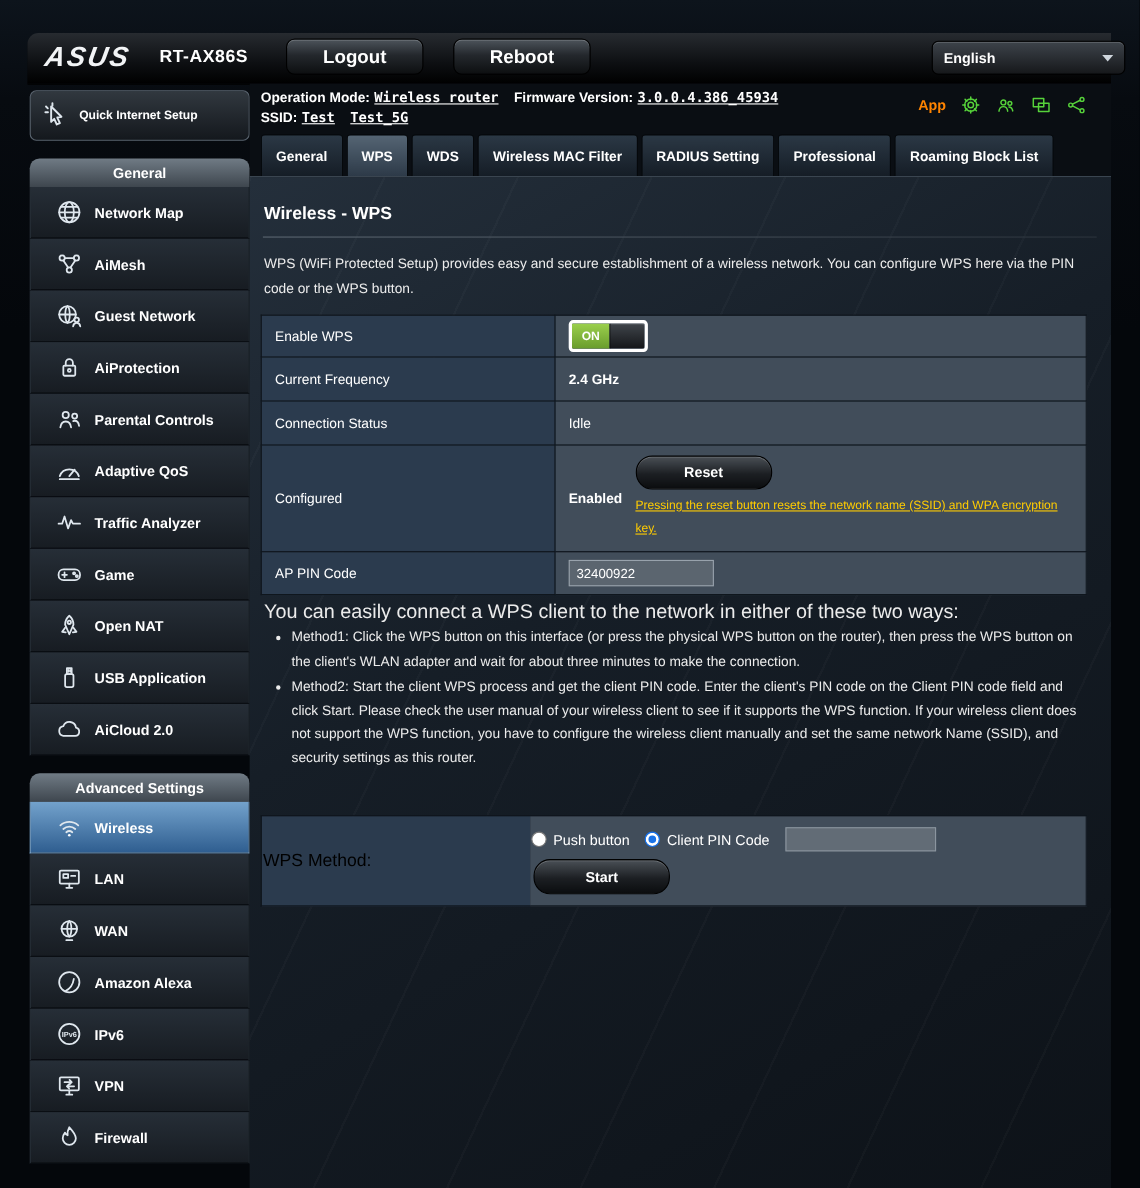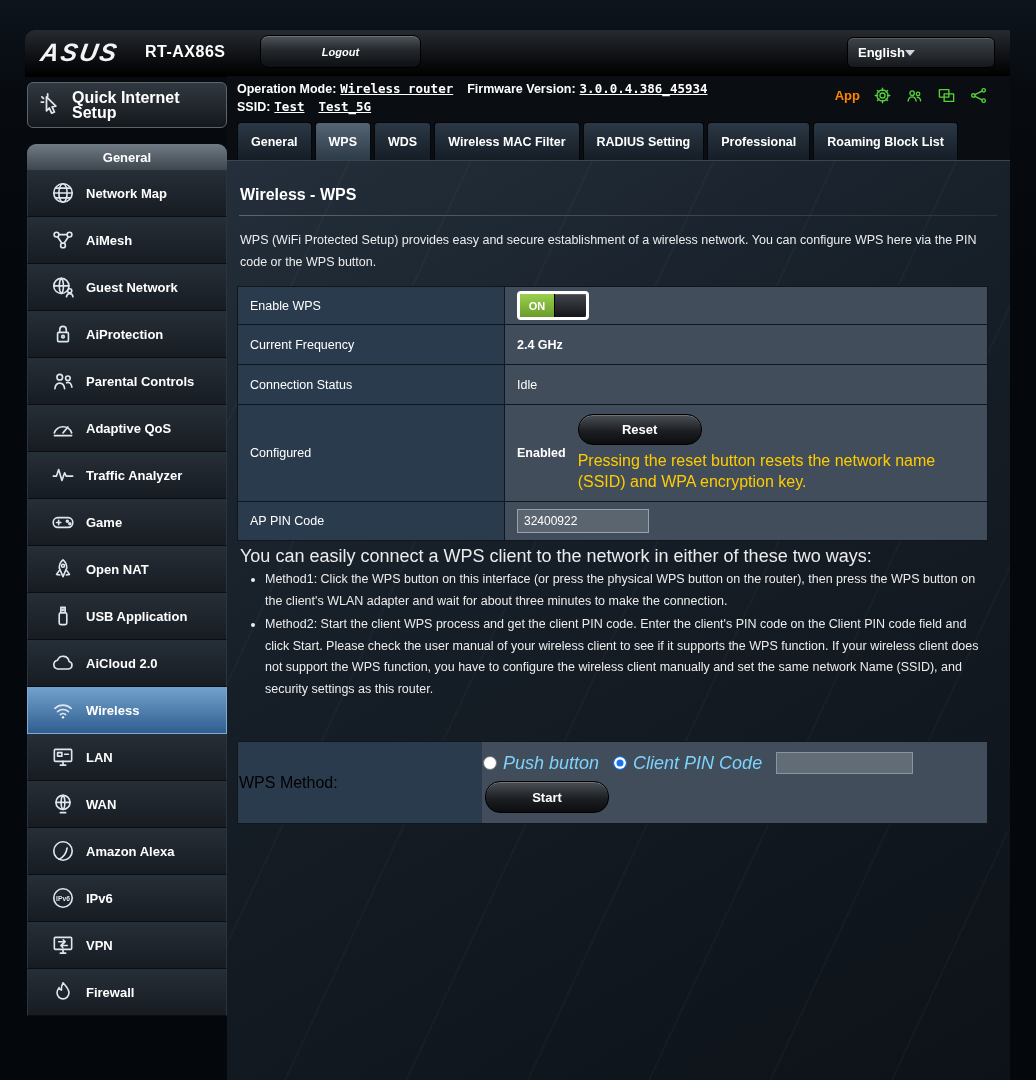--- a/index.html
+++ b/index.html
@@ -4,28 +4,28 @@
 <style>
   html,body{margin:0;padding:0;background:#04070b;}
   body{width:1036px;height:1080px;overflow:hidden;font-family:"Liberation Sans",sans-serif;}
   .page{position:relative;width:1036px;height:1080px;background:linear-gradient(180deg,#0d141c 0%,#070b10 90px,#04070b 300px);}
   .app{position:absolute;left:25px;top:30px;width:985px;height:1050px;}
 
   
   .topbar{position:absolute;left:0;top:0;width:985px;height:46px;background:linear-gradient(180deg,#272b30,#0d0f12 60%,#000);border-radius:10px 0 0 0;box-shadow:0 1px 0 #000;}
   .brand{position:absolute;left:16px;top:8px;color:#f2f4f6;font-weight:bold;font-style:italic;font-size:25px;letter-spacing:2px;transform:skewX(-10deg);}
   .model{position:absolute;left:120px;top:13px;color:#fff;font-weight:bold;font-size:16px;letter-spacing:.5px;}
-  .tb-btn{position:absolute;top:5px;height:33px;width:161px;box-sizing:border-box;background:linear-gradient(180deg,#4d545b,#24282d 45%,#0d0f11);border:1px solid #000;border-radius:8px;color:#fff;font-size:11px;font-weight:bold;display:flex;align-items:center;justify-content:center;box-shadow:inset 0 1px 0 rgba(255,255,255,.18);cursor:pointer;font-style:italic;}
+  .tb-btn{position:absolute;top:5px;height:33px;width:125px;box-sizing:border-box;background:linear-gradient(180deg,#4d545b,#24282d 45%,#0d0f11);border:1px solid #000;border-radius:8px;color:#fff;font-size:17px;font-weight:bold;display:flex;align-items:center;justify-content:center;box-shadow:inset 0 1px 0 rgba(255,255,255,.18);cursor:pointer;}
   .logout{left:235px}.reboot{left:387px}
-  .lang{position:absolute;left:822px;top:7px;width:148px;height:31px;box-sizing:border-box;background:linear-gradient(180deg,#3d434a,#16181b);border:1px solid #000;border-radius:6px;color:#fff;font-size:13px;font-weight:bold;display:flex;align-items:center;padding:0 10px;cursor:pointer;box-shadow:inset 0 1px 0 rgba(255,255,255,.15);}
+  .lang{position:absolute;left:822px;top:7px;width:176px;height:31px;box-sizing:border-box;background:linear-gradient(180deg,#3d434a,#16181b);border:1px solid #000;border-radius:6px;color:#fff;font-size:13px;font-weight:bold;display:flex;align-items:center;justify-content:space-between;padding:0 10px;cursor:pointer;box-shadow:inset 0 1px 0 rgba(255,255,255,.15);}
   .lang .arrow{width:0;height:0;border-left:5px solid transparent;border-right:5px solid transparent;border-top:6px solid #cfd6dd;}
 
   
   .sidebar{position:absolute;left:2px;top:52px;width:200px;}
-  .qis{height:44px;border:1px solid #5a646f;border-radius:6px;background:linear-gradient(180deg,#31383f,#14181d);display:flex;align-items:center;gap:8px;padding:0 8px;color:#fff;font-weight:bold;font-size:16px;line-height:15px;cursor:pointer;}
+  .qis{height:44px;border:1px solid #5a646f;border-radius:6px;background:linear-gradient(180deg,#31383f,#14181d);display:flex;align-items:center;gap:8px;padding:0 8px;color:#fff;font-weight:bold;font-size:11px;line-height:15px;cursor:pointer;}
   .section-hd{height:26px;margin-top:16px;border-radius:9px 9px 0 0;background:linear-gradient(180deg,#707b85,#3e464e);color:#fff;font-size:13px;font-weight:bold;display:flex;align-items:center;justify-content:center;}
   .nav-item{height:47px;box-sizing:border-box;border-bottom:1px solid #0a0e13;border-left:1px solid #2b343d;border-right:1px solid #2b343d;background:linear-gradient(180deg,#262e37,#171c22);display:flex;align-items:center;gap:10px;padding:0 22px;color:#fff;font-size:13px;font-weight:bold;cursor:pointer;}
   .nav-item.active{background:linear-gradient(180deg,#73a2cc,#2f5e90);border-color:#7fabd3;}
   .nico{width:26px;height:26px;flex:0 0 26px;stroke:#dfe7ee;fill:none;stroke-width:1.5;stroke-linecap:round;stroke-linejoin:round;}
   .qico{width:28px;height:28px;flex:0 0 28px;stroke:#dfe7ee;fill:none;stroke-width:1.5;stroke-linecap:round;stroke-linejoin:round;}
 
   
   .main{position:absolute;left:202px;top:46px;width:783px;height:1004px;background:#0a0e13;}
   .infobar{position:absolute;left:10px;top:4px;width:560px;color:#fff;font-size:12.5px;font-weight:bold;line-height:18px;}
   .ilink{font-family:"DejaVu Sans Mono",monospace;text-decoration:underline;color:#fff;cursor:pointer;margin-right:14px;}
@@ -54,45 +54,46 @@
   .toggle{width:66px;height:23px;border:3px solid #ffffff;border-radius:4px;overflow:hidden;display:flex;cursor:pointer;}
   .t-on{width:34px;background:linear-gradient(180deg,#9bd04d,#699c2c);color:#fff;font-size:11px;font-weight:bold;display:flex;align-items:center;justify-content:center;}
   .t-knob{flex:1;background:linear-gradient(180deg,#40454b,#141619);border-left:1px solid #000;border-radius:0 3px 3px 0;box-shadow:inset 0 1px 0 rgba(255,255,255,.15);}
 
   .btn-dark{background:linear-gradient(180deg,#4a5056,#1c1f23 55%,#0b0d0f);border:1px solid #000;border-radius:15px;color:#fff;font-weight:bold;font-size:13px;box-shadow:inset 0 1px 0 rgba(255,255,255,.22);cursor:pointer;display:flex;align-items:center;justify-content:center;}
   .reset-btn{width:122px;height:29px;}
   .start-btn{width:122px;height:30px;margin:7px 0 9px 2px;}
 
   .cfg{display:flex;align-items:center;gap:12px;}
   .cfg-right{display:flex;flex-direction:column;padding:9px 0;}
-  .note{color:#ffcc00;font-size:16px;line-height:21px;margin-top:5px;max-width:400px;}
+  .note{color:#ffcc00;font-size:11px;line-height:21px;margin-top:5px;max-width:400px;text-decoration:underline;}
 
   .pin-input{width:118px;height:18px;background:#5b656f;border:1px solid #98a2ac;color:#fff;font-size:12px;padding:2px 6px;font-family:"Liberation Sans",sans-serif;}
 
   .ways{position:absolute;left:13px;top:385px;color:#ececec;font-size:18px;}
   ul.methods{position:absolute;left:22px;top:408px;width:722px;margin:0;padding-left:16px;color:#ececec;font-size:12.5px;line-height:21.5px;}
   ul.methods li{margin-bottom:2px;}
 
   table.mtbl{position:absolute;left:10px;top:580px;width:751px;border-collapse:collapse;border:1px solid #0f161d;}
   .radio-row{display:flex;align-items:center;gap:6px;margin-top:9px;}
   .radio{width:12px;height:12px;border-radius:50%;background:#fff;border:1px solid #777;display:inline-block;}
   .radio.sel{background:#1a73e8;box-shadow:inset 0 0 0 2.5px #fff;border-color:#1a73e8;}
-  .rlabel{color:#7dd3fc;font-size:18px;margin-right:8px;font-style:italic;}
+  .rlabel{color:#ffffff;font-size:13px;margin-right:8px;}
   .cpin-input{width:123px;height:16px;background:#626c76;border:1px solid #8b959f;color:#fff;font-size:12px;padding:2px 6px;font-family:"Liberation Sans",sans-serif;}
 </style>
 </head>
 <body>
 
 <div class="page">
   <div class="app">
 
     <div class="topbar">
       <div class="brand">ASUS</div>
       <div class="model">RT-AX86S</div>
       <div class="tb-btn logout">Logout</div>
+      <div class="tb-btn reboot">Reboot</div>
       <div class="lang">
         <span>English</span>
         <span class="arrow"></span>
       </div>
     </div>
 
     <div class="sidebar">
       <div class="qis">
         <svg class="qico" viewBox="0 0 24 24">
             <path d="M9 5l8 8-3.2.6 2 4.4-2.4 1-2-4.4L9 17z"></path>
@@ -185,20 +186,21 @@
           </svg>
         <span>USB Application</span>
       </div>
       <div class="nav-item">
         <svg class="nico" viewBox="0 0 24 24">
             <path d="M7 17.5h10a3.5 3.5 0 0 0 .6-6.9A5.5 5.5 0 0 0 7 9.4a4.1 4.1 0 0 0 0 8.1z"></path>
           </svg>
         <span>AiCloud 2.0</span>
       </div>
 
+      <div class="section-hd">Advanced Settings</div>
 
       <div class="nav-item active">
         <svg class="nico" viewBox="0 0 24 24">
             <path d="M4.5 10.5a11 11 0 0 1 15 0M7 13.5a7.5 7.5 0 0 1 10 0M9.5 16.2a4 4 0 0 1 5 0"></path>
             <circle cx="12" cy="18.8" r="1.1" fill="#ffffff" stroke="none"></circle>
           </svg>
         <span>Wireless</span>
       </div>
       <div class="nav-item">
         <svg class="nico" viewBox="0 0 24 24">

